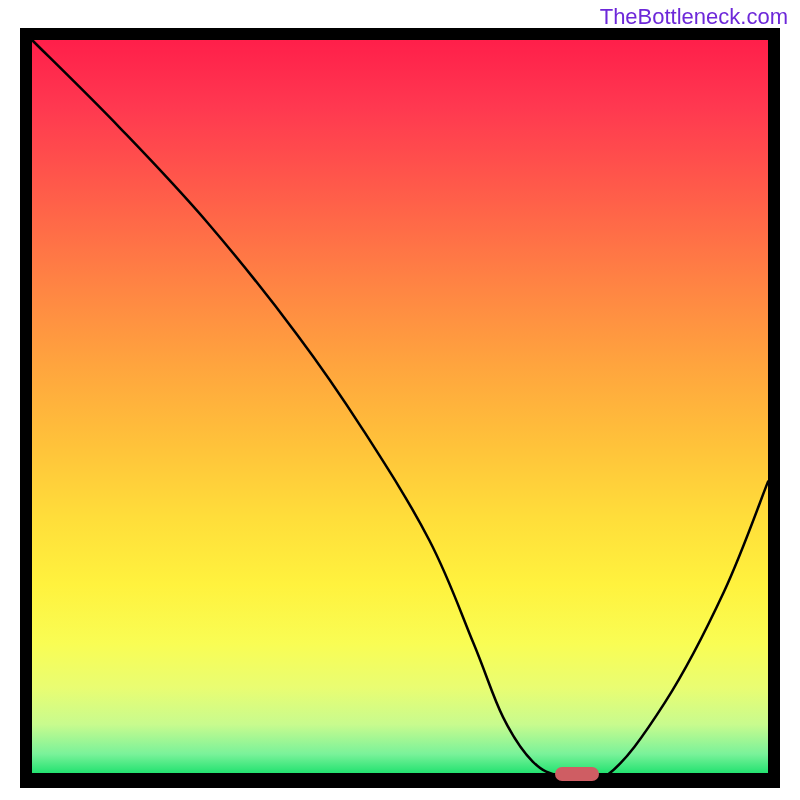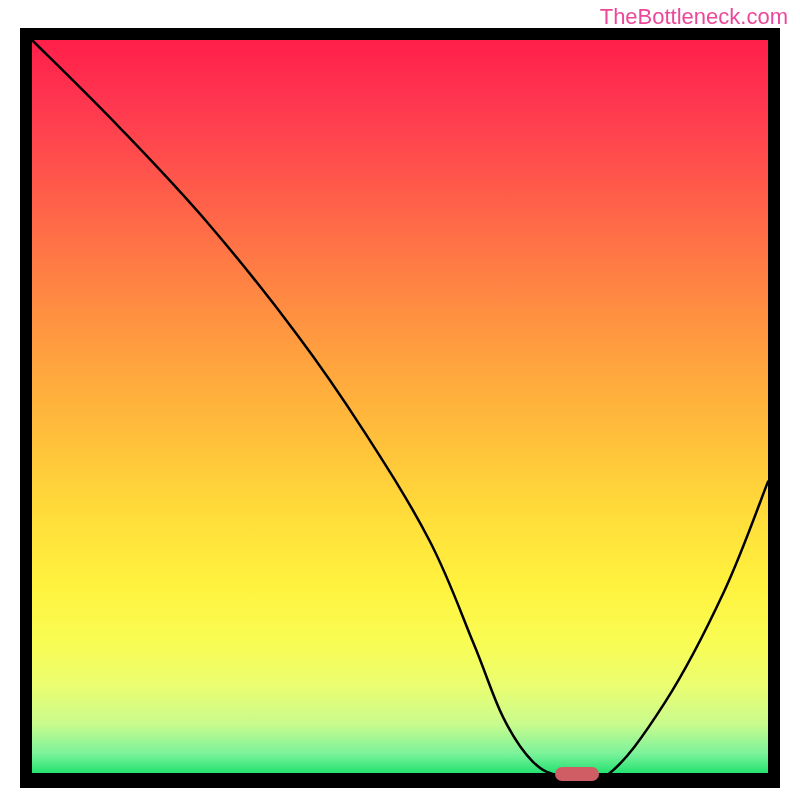--- a/index.html
+++ b/index.html
@@ -15,21 +15,21 @@
     position: relative;
     width: 800px;
     height: 800px;
   }
   .watermark {
     position: absolute;
     top: 4px;
     right: 12px;
     font-size: 22px;
     font-weight: 500;
-    color: #ec4899;
+    color: #6d28d9;
     z-index: 10;
   }
   .frame {
     position: absolute;
     left: 20px;
     top: 28px;
     width: 760px;
     height: 760px;
     background: #000;
   }

